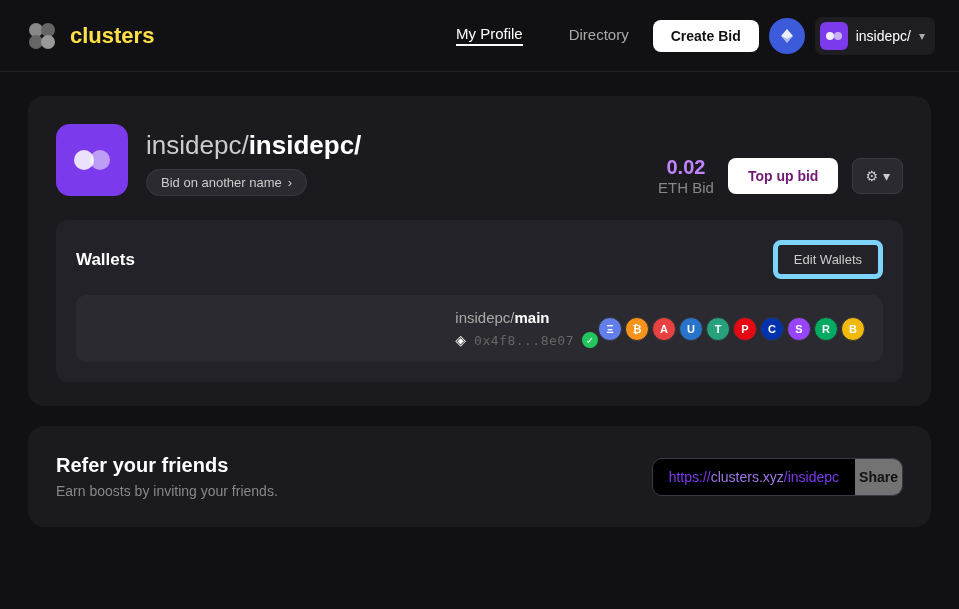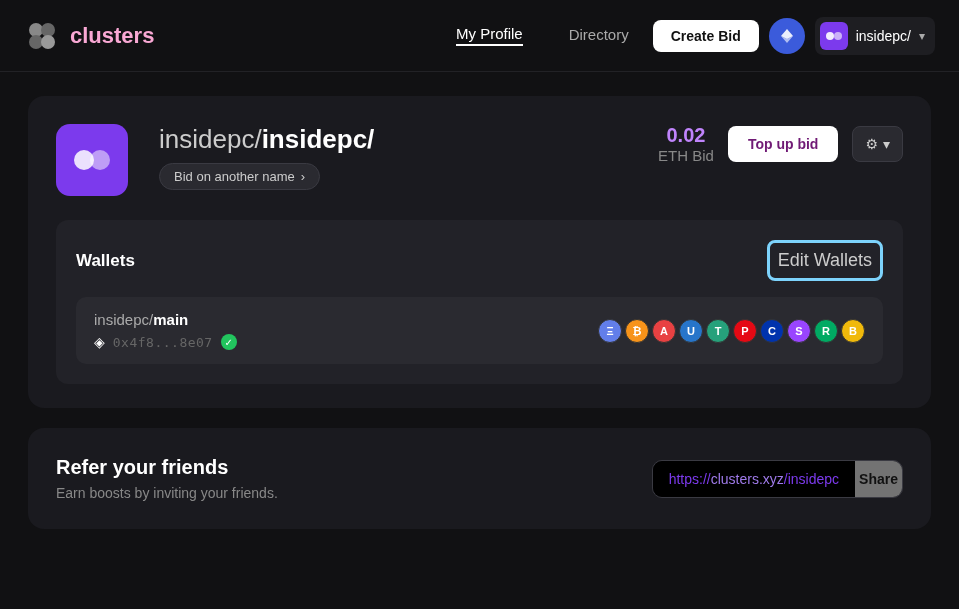--- a/index.html
+++ b/index.html
@@ -27,21 +27,21 @@
       gap: 10px;
       margin-right: auto;
     }
     .logo-icon {
       width: 36px;
       height: 36px;
     }
     .logo-text {
       font-size: 22px;
       font-weight: 600;
-      color: #f9a8d4;
+      color: #fde047;
     }
     .nav-links {
       display: flex;
       align-items: center;
       gap: 46px;
       margin-right: 24px;
     }
     .nav-link {
       font-size: 15px;
       color: #aaa;
@@ -112,22 +112,22 @@
 
     
     .profile-card {
       background: #1a1a1f;
       border-radius: 16px;
       padding: 28px 28px 24px;
       margin-bottom: 20px;
     }
     .profile-top {
       display: flex;
-      align-items: flex-start;
-      gap: 31px;
+      align-items: flex-end;
+      gap: 18px;
       margin-bottom: 24px;
     }
     .profile-avatar {
       width: 72px;
       height: 72px;
       border-radius: 14px;
       background: #7c3aed;
       display: flex;
       align-items: center;
       justify-content: center;
@@ -215,34 +215,34 @@
       justify-content: space-between;
       margin-bottom: 16px;
     }
     .wallets-title {
       font-size: 17px;
       font-weight: 600;
       color: #fff;
     }
     .edit-wallets-btn {
       background: transparent;
-      border: 3px solid #7dd3fc;
+      border: 5px solid #7dd3fc;
       border-radius: 8px;
-      padding: 7px 8px;
+      padding: 7px 16px;
       color: #ccc;
-      font-size: 18px;
+      font-size: 13px;
       cursor: pointer;
     }
     .wallet-row {
       background: #2a2a30;
       border-radius: 10px;
       padding: 14px 18px;
       display: flex;
       align-items: center;
-      justify-content: space-between;
+      justify-content: flex-end;
     }
     .wallet-left {
       display: flex;
       flex-direction: column;
       gap: 6px;
     }
     .wallet-name {
       font-size: 15px;
       font-weight: 600;
       color: #fff;

